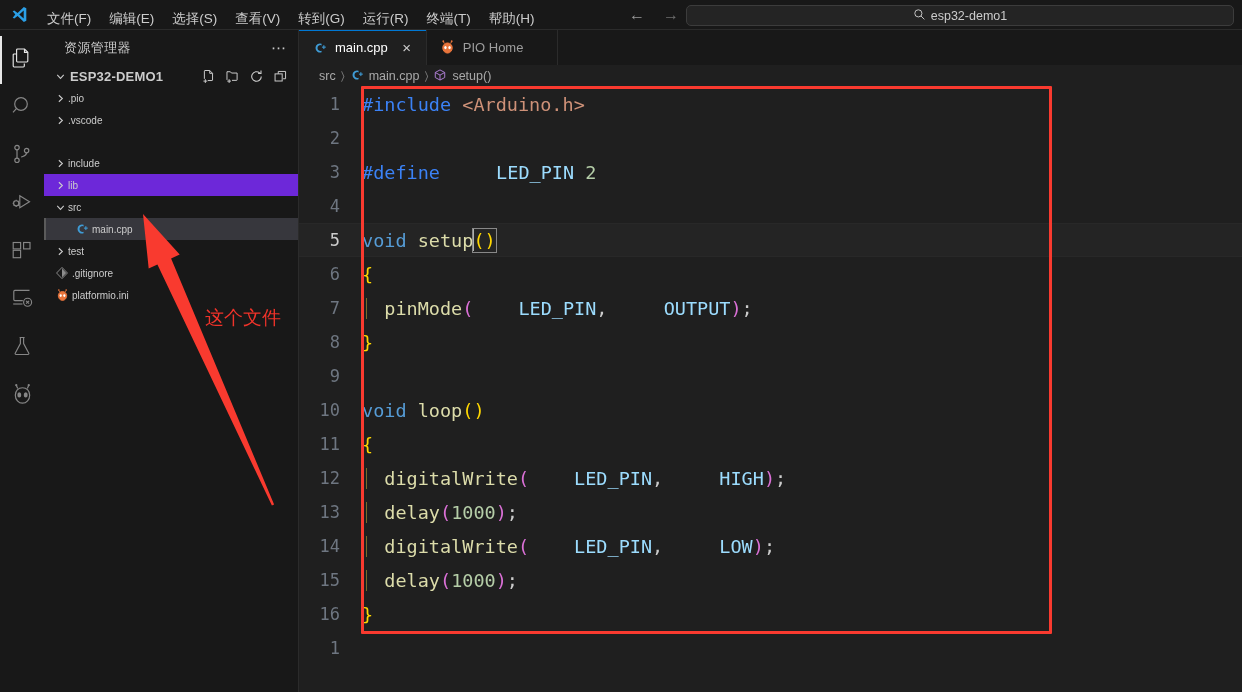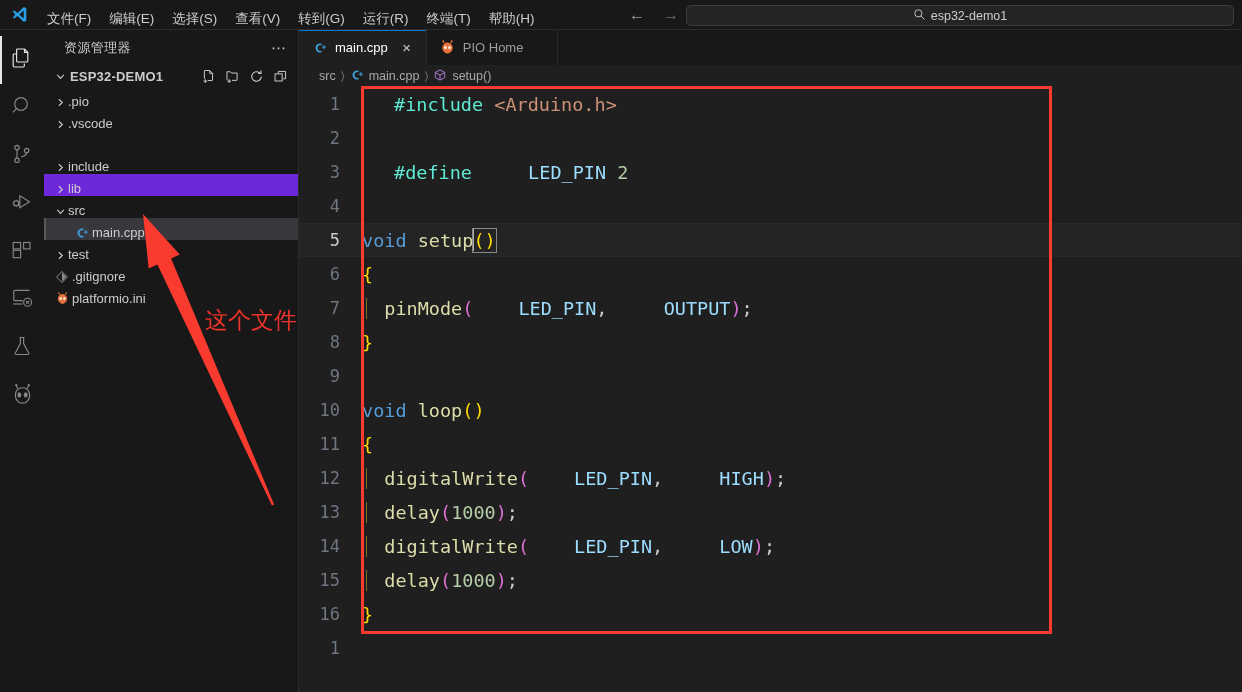--- a/index.html
+++ b/index.html
@@ -64,22 +64,22 @@
   .root-row {
     height:22px; display:flex; align-items:center; padding-left:8px; padding-right:6px;
     justify-content:space-between; cursor:pointer;
   }
   .root-left { display:flex; align-items:center; gap:2px; }
   .root-name { font-size:13px; color:#cccccc; font-weight:bold; letter-spacing:.2px; }
   .root-icons { display:flex; align-items:center; gap:9px; padding-right:4px; }
   .root-icons span { cursor:pointer; display:flex; align-items:center; color:#cccccc; }
 
   .tree-row {
-    height:22px; display:flex; align-items:flex-end; cursor:pointer; position:relative;
-    font-size:13px; color:#cccccc;
+    height:22px; display:flex; align-items:center; cursor:pointer; position:relative;
+    font-size:10px; color:#cccccc;
   }
   .tree-row.hovered { background:#6d28d9; }
   .tree-row.selected { background:#37373d; }
   .tree-row.selected:before {
     content:""; position:absolute; left:0; top:0; bottom:0; width:2px; background:#5a5a5a;
   }
   .chev { width:16px; display:flex; align-items:center; justify-content:center; color:#cccccc; }
   .ficon { width:20px; display:flex; align-items:center; justify-content:center; }
   .fname { white-space:nowrap; }
 
@@ -118,21 +118,21 @@
     width:63px; text-align:right; padding-right:22px;
     font-family:"DejaVu Sans Mono","Liberation Mono",monospace;
     font-size:17px; color:#6e7681; user-select:none;
   }
   .crow.active .lnum { color:#cccccc; }
   .ctext {
     font-family:"DejaVu Sans Mono","Liberation Mono",monospace;
     font-size:18.5px; white-space:pre; letter-spacing:0px;
     position:relative;
   }
-  .tok-pre   { color:#5eead4;padding-left:32px; }
+  .tok-pre   { color:#3b82f6; }
   .tok-str   { color:#ce9178; }
   .tok-kw    { color:#569cd6; }
   .tok-fn    { color:#dcdcaa; }
   .tok-var   { color:#9cdcfe;margin-left:45px; }
   .tok-num   { color:#b5cea8; }
   .tok-brace { color:#ffd700; }
   .tok-paren { color:#da70d6; }
   .tok-plain { color:#cccccc; }
 
   .iguide {
@@ -145,21 +145,21 @@
     display:inline-block; width:2px; height:22px; background:#aeafad;
     vertical-align:-4px; margin:0 -1px;
   }
 
   
   .anno-layer { position:absolute; left:0; top:0; width:1242px; height:692px; pointer-events:none; }
   .red-box {
     position:absolute; border:3px solid #f93a2f; border-radius:1px;
   }
   .anno-text {
-    position:absolute; color:#f0332a; font-size:23px;
+    position:absolute; color:#f0332a; font-size:19px;
     font-family:"DejaVu Sans","Liberation Sans",sans-serif; white-space:nowrap;
   }
 </style>
 </head>
 <body>
 
 <div id="app">
 
   <div class="titlebar">
     <div class="vs-logo">

